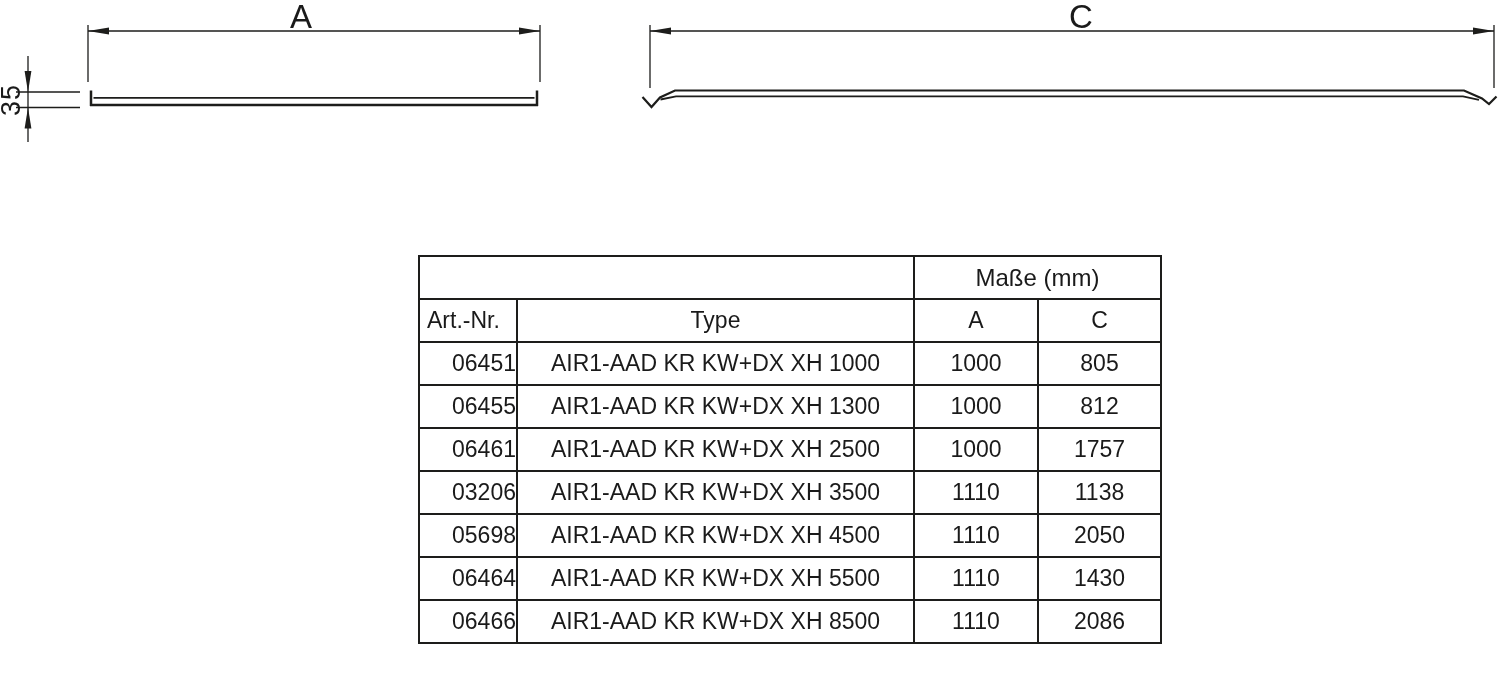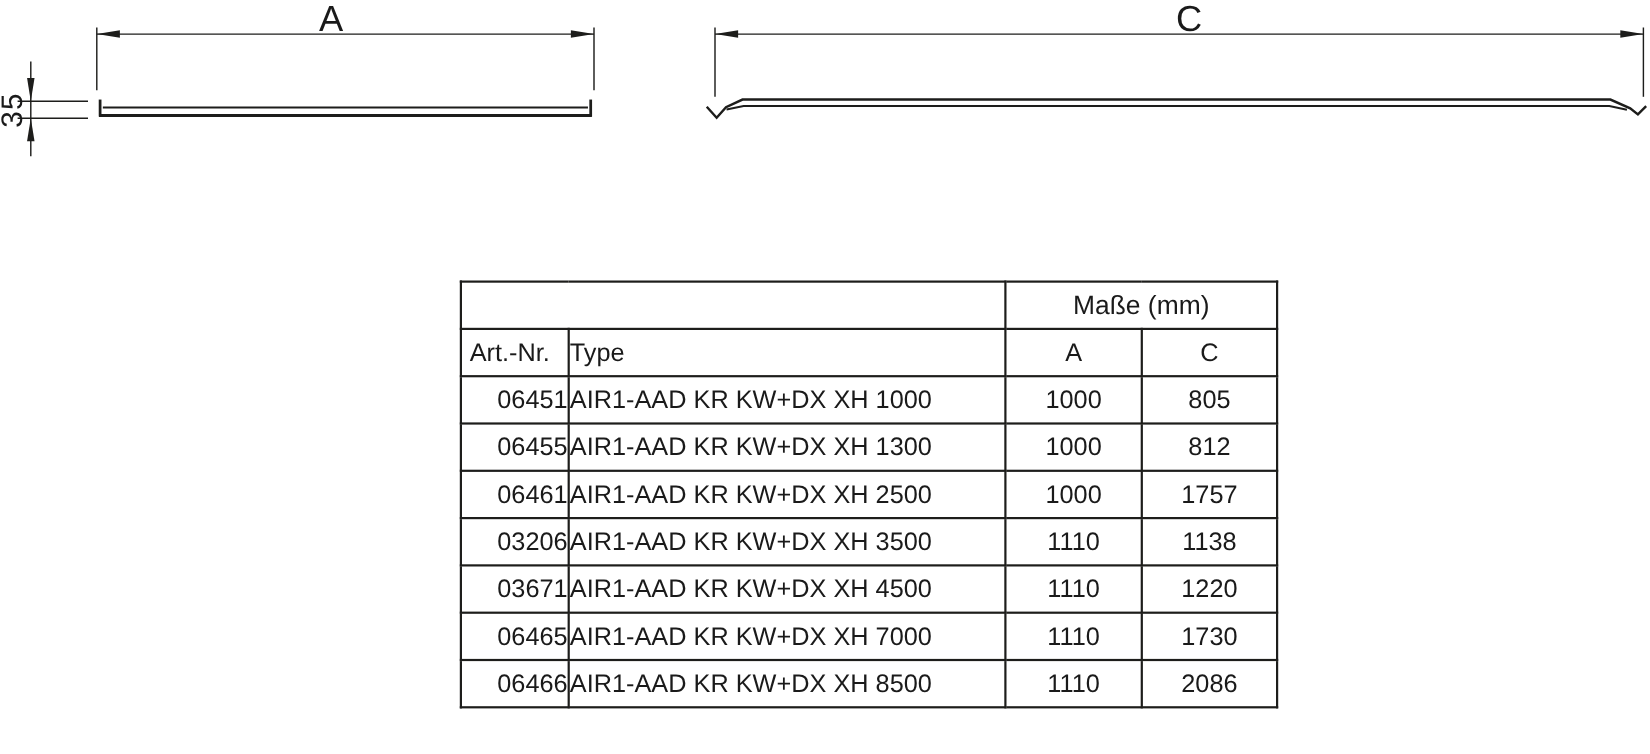--- a/index.html
+++ b/index.html
@@ -34,21 +34,21 @@
     height:41px;
     white-space:nowrap;
     overflow:hidden;
     background:#ffffff;
   }
   tr.grp-row td{height:41px;}
   td.c-empty{border-right:2px solid #1d1d1b;}
   td.c-masse{text-align:center;font-size:24px;}
   td.c-art{text-align:right;}
   td.c-art.hd{text-align:left;padding-left:7px;}
-  td.c-type{text-align:left;padding-left:8px;}
+  td.c-type{text-align:center;padding-left:8px;}
   td.c-a,td.c-c{text-align:center;}
 </style>
 </head>
 <body>
 
 <div class="canvas">
 
   <svg class="drawings" width="1500" height="200" viewBox="0 0 1500 200">
 
     <g stroke="#1d1d1b" fill="none" stroke-linecap="butt">
@@ -136,30 +136,30 @@
         <td class="c-a">1000</td>
         <td class="c-c">1757</td>
       </tr>
       <tr>
         <td class="c-art">03206</td>
         <td class="c-type">AIR1-AAD KR KW+DX XH 3500</td>
         <td class="c-a">1110</td>
         <td class="c-c">1138</td>
       </tr>
       <tr>
-        <td class="c-art">03671</td>
+        <td class="c-art">05698</td>
         <td class="c-type">AIR1-AAD KR KW+DX XH 4500</td>
         <td class="c-a">1110</td>
-        <td class="c-c">1220</td>
+        <td class="c-c">2050</td>
       </tr>
       <tr>
-        <td class="c-art">06465</td>
-        <td class="c-type">AIR1-AAD KR KW+DX XH 7000</td>
+        <td class="c-art">06464</td>
+        <td class="c-type">AIR1-AAD KR KW+DX XH 5500</td>
         <td class="c-a">1110</td>
-        <td class="c-c">1730</td>
+        <td class="c-c">1430</td>
       </tr>
       <tr>
         <td class="c-art">06466</td>
         <td class="c-type">AIR1-AAD KR KW+DX XH 8500</td>
         <td class="c-a">1110</td>
         <td class="c-c">2086</td>
       </tr>
     </tbody>
   </table>
 

